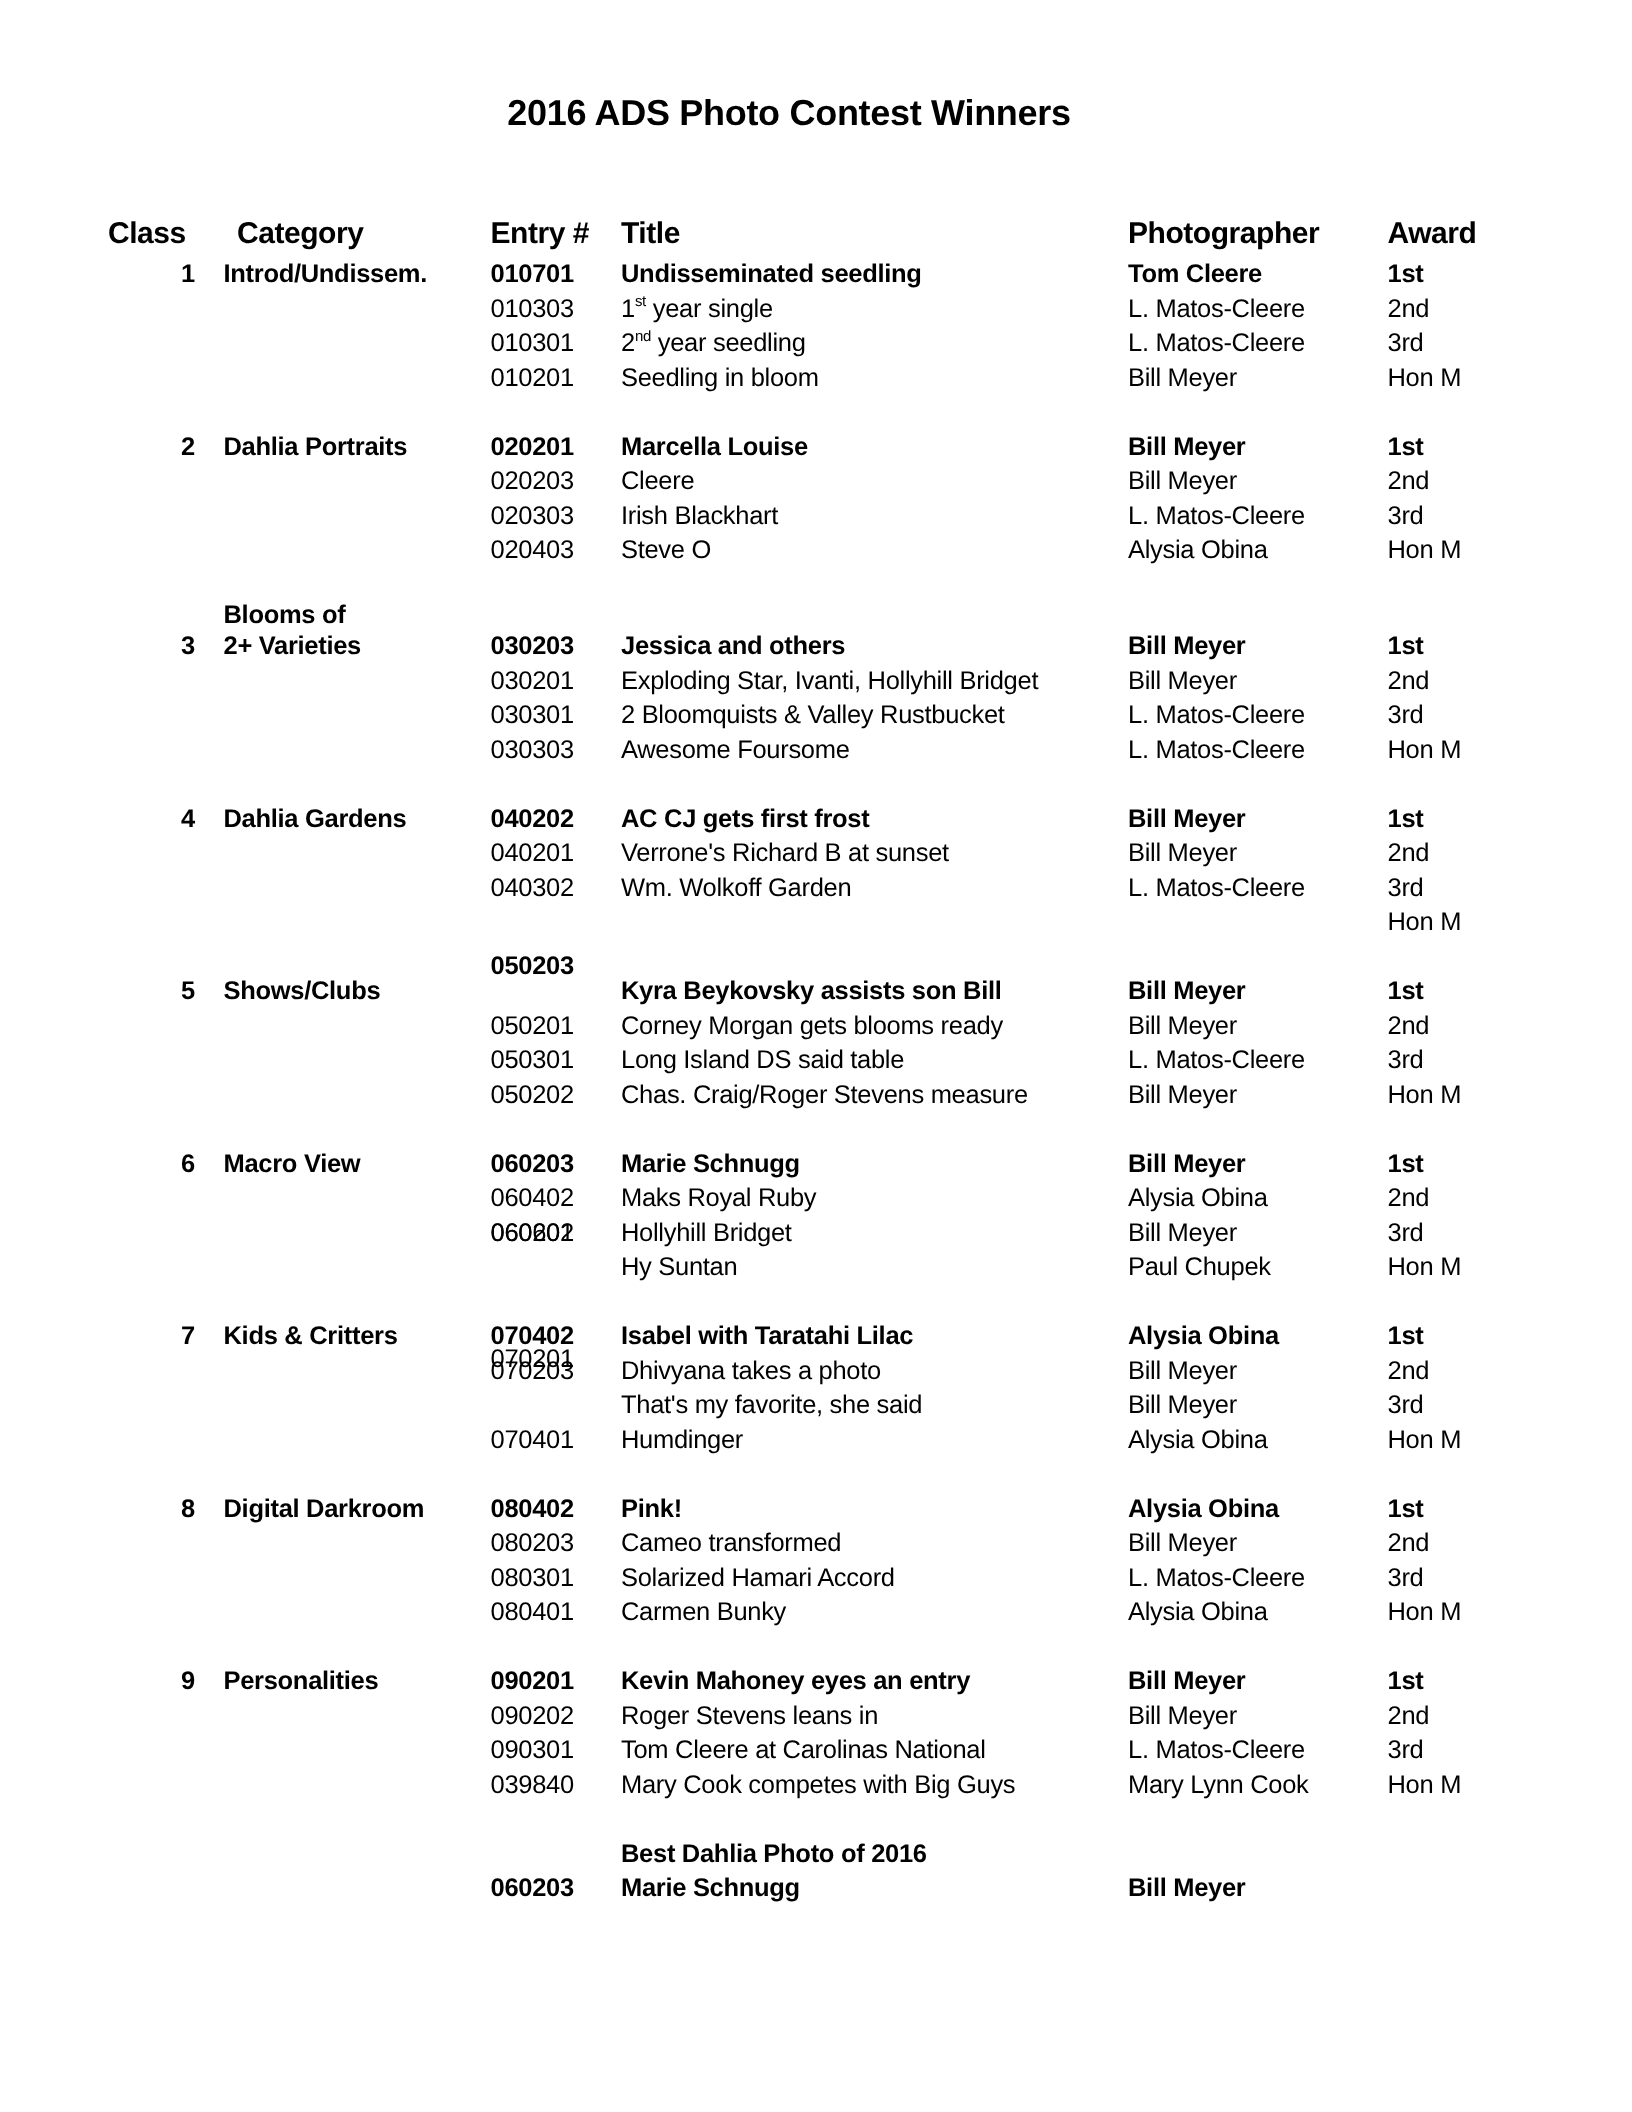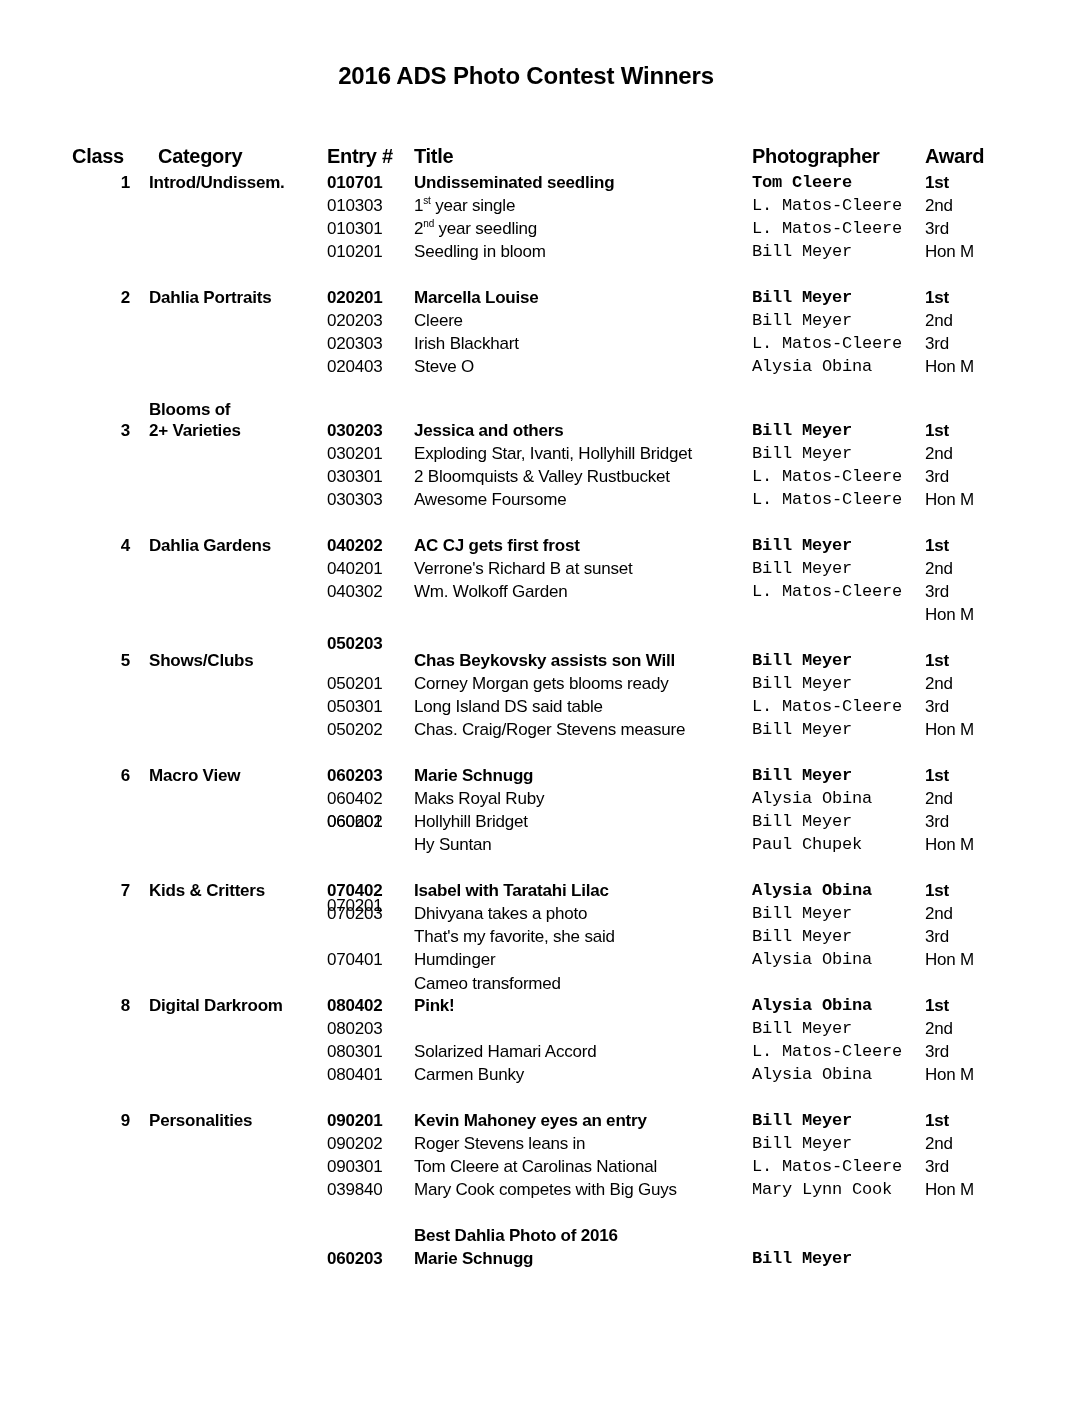--- a/index.html
+++ b/index.html
@@ -11,21 +11,21 @@
     position: absolute; top: 62px; left: 0; width: 1052px; text-align: center;
     font-size: 24px; font-weight: bold; letter-spacing: -0.2px;
   }
   .hdr { position: absolute; top: 145px; font-size: 20px; font-weight: bold; white-space: nowrap; letter-spacing: -0.3px; }
   .cell { position: absolute; font-size: 17px; line-height: 20px; white-space: nowrap; letter-spacing: -0.2px; }
   .b { font-weight: bold; }
   .c-class { left: 90px; width: 40px; text-align: right; }
   .c-cat { left: 149px; }
   .c-entry { left: 327px; }
   .c-title { left: 414px; }
-  .c-photo { left: 752px; font-family: Liberation Mono, monospace; }
+  .c-photo { left: 752px; }
   .c-award { left: 925px; }
   sup { font-size: 10px; line-height: 0; vertical-align: 7px; }
 </style>
 </head>
 <body>
 
 <div>
   <div class="title">2016 ADS Photo Contest Winners</div>
 
   <div>
@@ -150,21 +150,21 @@
     <div>
       <div class="cell c-award" style="top:605px">Hon M</div>
     </div>
   </div>
 
   <div>
     <div class="cell b c-class" style="top:651px">5</div>
     <div class="cell b c-cat" style="top:651px">Shows/Clubs</div>
     <div>
       <div class="cell b c-entry" style="top:634px">050203</div>
-      <div class="cell b c-title" style="top:651px">Chas Beykovsky assists son Will</div>
+      <div class="cell b c-title" style="top:651px">Kyra Beykovsky assists son Bill</div>
       <div class="cell b c-photo" style="top:651px">Bill Meyer</div>
       <div class="cell b c-award" style="top:651px">1st</div>
     </div>
     <div>
       <div class="cell c-entry" style="top:674px">050201</div>
       <div class="cell c-title" style="top:674px">Corney Morgan gets blooms ready</div>
       <div class="cell c-photo" style="top:674px">Bill Meyer</div>
       <div class="cell c-award" style="top:674px">2nd</div>
     </div>
     <div>
@@ -243,21 +243,21 @@
     <div class="cell b c-class" style="top:996px">8</div>
     <div class="cell b c-cat" style="top:996px">Digital Darkroom</div>
     <div>
       <div class="cell b c-entry" style="top:996px">080402</div>
       <div class="cell b c-title" style="top:996px">Pink!</div>
       <div class="cell b c-photo" style="top:996px">Alysia Obina</div>
       <div class="cell b c-award" style="top:996px">1st</div>
     </div>
     <div>
       <div class="cell c-entry" style="top:1019px">080203</div>
-      <div class="cell c-title" style="top:974px">Cameo transformed</div>
+      <div class="cell c-title" style="top:1019px">Cameo transformed</div>
       <div class="cell c-photo" style="top:1019px">Bill Meyer</div>
       <div class="cell c-award" style="top:1019px">2nd</div>
     </div>
     <div>
       <div class="cell c-entry" style="top:1042px">080301</div>
       <div class="cell c-title" style="top:1042px">Solarized Hamari Accord</div>
       <div class="cell c-photo" style="top:1042px">L. Matos-Cleere</div>
       <div class="cell c-award" style="top:1042px">3rd</div>
     </div>
     <div>

